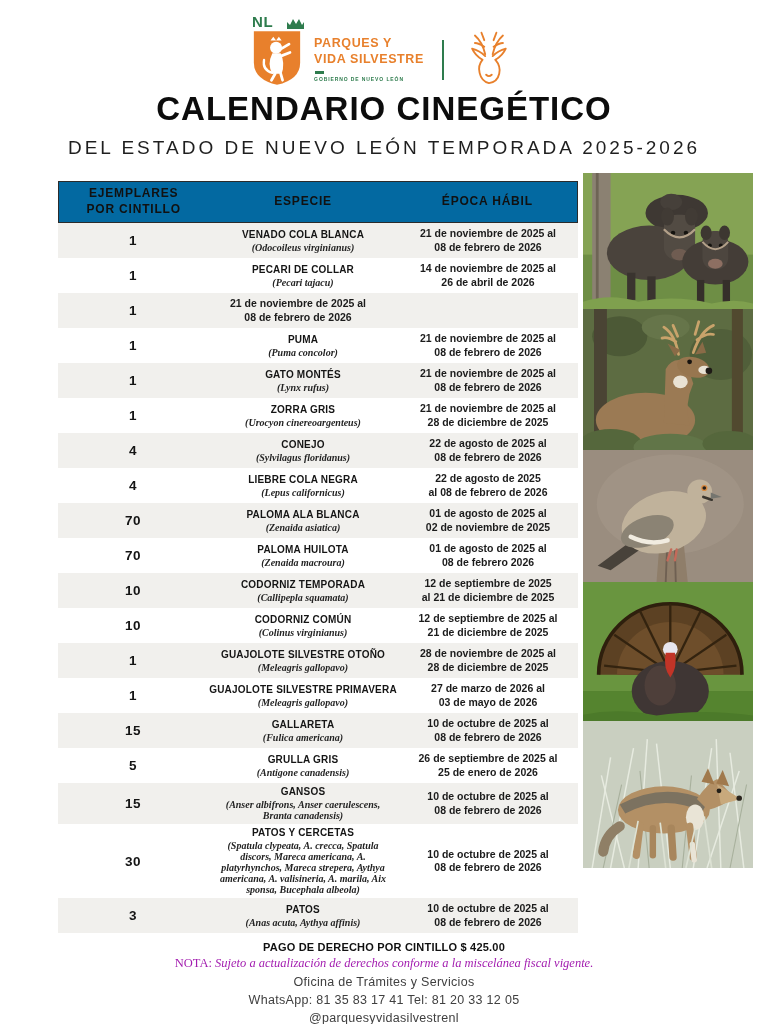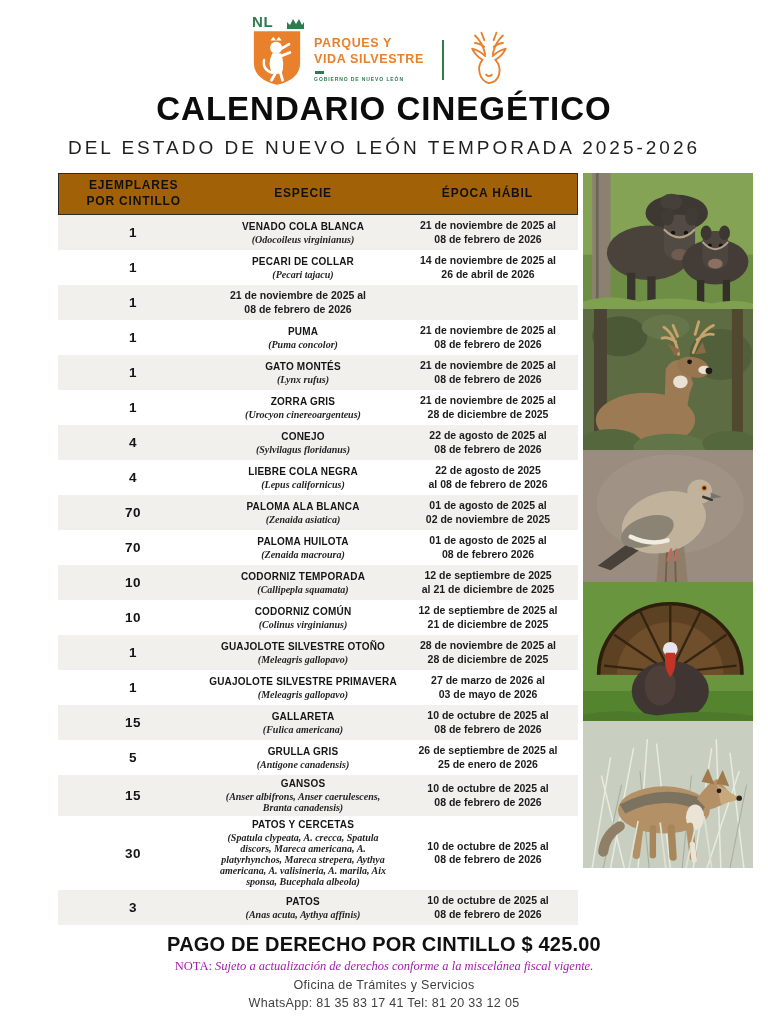--- a/index.html
+++ b/index.html
@@ -19,42 +19,42 @@
   .brand-divider { width:2px; height:40px; background:#2E7C4D; margin:26px 6px 0 8px; }
   .deer-icon-wrap { margin-top:12px; }
 
   
   .main-title { text-align:center; font-size:33px; font-weight:bold; color:#0c0c0c; letter-spacing:1px; margin-top:2px; }
   .sub-title  { text-align:center; font-size:19px; font-weight:400; color:#1f1f1f; letter-spacing:3px; margin-top:9px; }
 
   
   .content { display:flex; margin:14px 0 0 58px; }
   .hunt-table { width:520px; }
-  .thead { display:flex; border:1.6px solid #2b2b2b; background:#a16207; min-height:42px; align-items:center; }
+  .thead { display:flex; border:1.6px solid #2b2b2b; background:#0369a1; min-height:42px; align-items:center;margin-top:8px; }
   .th { font-weight:bold; font-size:12px; letter-spacing:.8px; text-align:center; color:#111; line-height:1.3; }
   .th-count   { width:150px; }
   .th-count span { display:inline-block; width:105px; }
   .th-species { width:190px; }
   .th-season  { width:180px; }
 
   .trow { display:flex; align-items:center; min-height:35px; padding:3px 0; }
   .trow:nth-child(odd) { background:#F1F0ED; }
   .td-count   { width:150px; text-align:center; font-weight:bold; font-size:13.5px; color:#141414; letter-spacing:.5px; }
   .td-species { width:190px; text-align:center; }
   .td-season  { width:180px; text-align:center; font-weight:bold; font-size:10.5px; color:#1b1b1b; line-height:1.25; }
   .sp-name { font-weight:bold; font-size:10px; letter-spacing:.2px; color:#151515; line-height:1.2; }
   .sp-sci  { font-family:"Liberation Serif", serif; font-style:italic; font-weight:bold; font-size:10px; color:#232323; line-height:1.1; margin-top:1px; padding:0 4px; }
 
   
   .photo-col { width:170px; margin-left:5px; display:flex; flex-direction:column; }
   .photo-col svg { display:block; }
 
   
   .footer { text-align:center; margin-top:8px; }
-  .pay-line { font-weight:bold; font-size:20px; color:#101010; letter-spacing:.2px; }
+  .pay-line { font-weight:bold; font-size:11px; color:#101010; letter-spacing:.2px; }
   .nota-line { font-family:"Liberation Serif", serif; font-size:12.5px; color:#a21caf; margin-top:3px; }
   .nota-line .lbl { font-style:normal; }
   .nota-line .txt { font-style:italic; }
   .office-line, .contact-line, .social-line { font-size:12.5px; color:#404040; letter-spacing:.3px; margin-top:4px; }
 </style>
 </head>
 <body>
 
 <div class="page">
 
@@ -479,15 +479,16 @@
   </div>
 
   <div class="footer">
     <div class="pay-line">PAGO DE DERECHO POR CINTILLO $ 425.00</div>
     <div class="nota-line">
       <span class="lbl">NOTA:</span>
       <span class="txt">Sujeto a actualización de derechos conforme a la miscelánea fiscal vigente.</span>
     </div>
     <div class="office-line">Oficina de Trámites y Servicios</div>
     <div class="contact-line">WhatsApp: 81 35 83 17 41 Tel: 81 20 33 12 05</div>
+    <div class="social-line">@parquesyvidasilvestrenl</div>
   </div>
 
 </div>
 
 </body></html>

